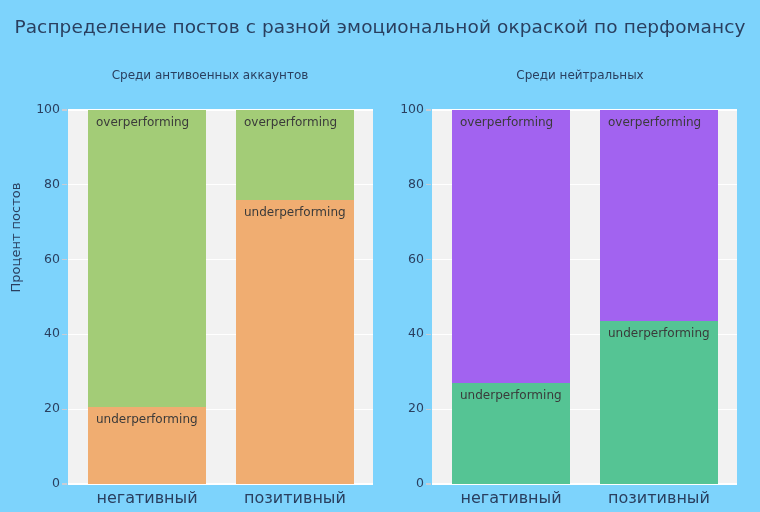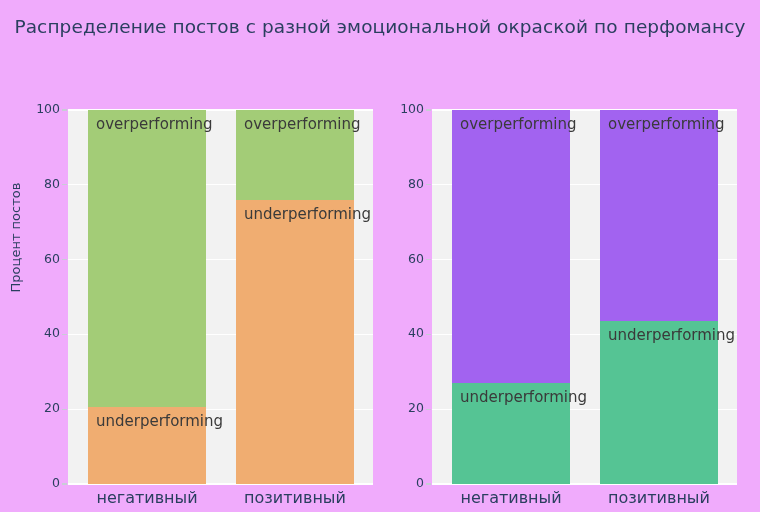--- a/index.html
+++ b/index.html
@@ -10,21 +10,21 @@
     width: 760px;
     height: 512px;
     background: #ffffff;
     font-family: "DejaVu Sans", "Liberation Sans", sans-serif;
     overflow: hidden;
   }
   .figure {
     position: relative;
     width: 760px;
     height: 512px;
-    background: #f0abfc;
+    background: #7dd3fc;
   }
   .fig-title {
     position: absolute;
     left: 0;
     top: 16px;
     width: 760px;
     text-align: center;
     font-size: 18.5px;
     color: #2a3f5f;
     letter-spacing: 0.1px;
@@ -79,21 +79,21 @@
   .seg {
     position: absolute;
     left: 0;
     width: 100%;
     box-sizing: border-box;
   }
   .seg-label {
     position: absolute;
     left: 8px;
     top: 5px;
-    font-size: 15px;
+    font-size: 12px;
     color: #3a3a3a;
     white-space: nowrap;
   }
 
   .ytick {
     position: absolute;
     font-size: 12.5px;
     color: #2a3f5f;
     text-align: right;
     white-space: nowrap;
@@ -121,21 +121,23 @@
     background: #ffffff;
   }
 </style>
 </head>
 <body>
 
 <div class="figure">
 
   <div class="fig-title">Распределение постов с разной эмоциональной окраской по перфомансу</div>
 
-
+  <div class="subplot-title" id="subtitle-left">Среди антивоенных аккаунтов</div>
+
+  <div class="subplot-title" id="subtitle-right">Среди нейтральных</div>
 
   <div class="ylabel">Процент постов</div>
 
   <div class="plot" id="plot-left">
       <div class="gridline" style="top: 373.35px;"></div>
       <div class="gridline" style="top: 298.55px;"></div>
       <div class="gridline" style="top: 223.75px;"></div>
       <div class="gridline" style="top: 148.95px;"></div>
       <div class="gridline" style="top: 74.15px;"></div>
       <div class="gridline" style="top: -0.65px;"></div>

